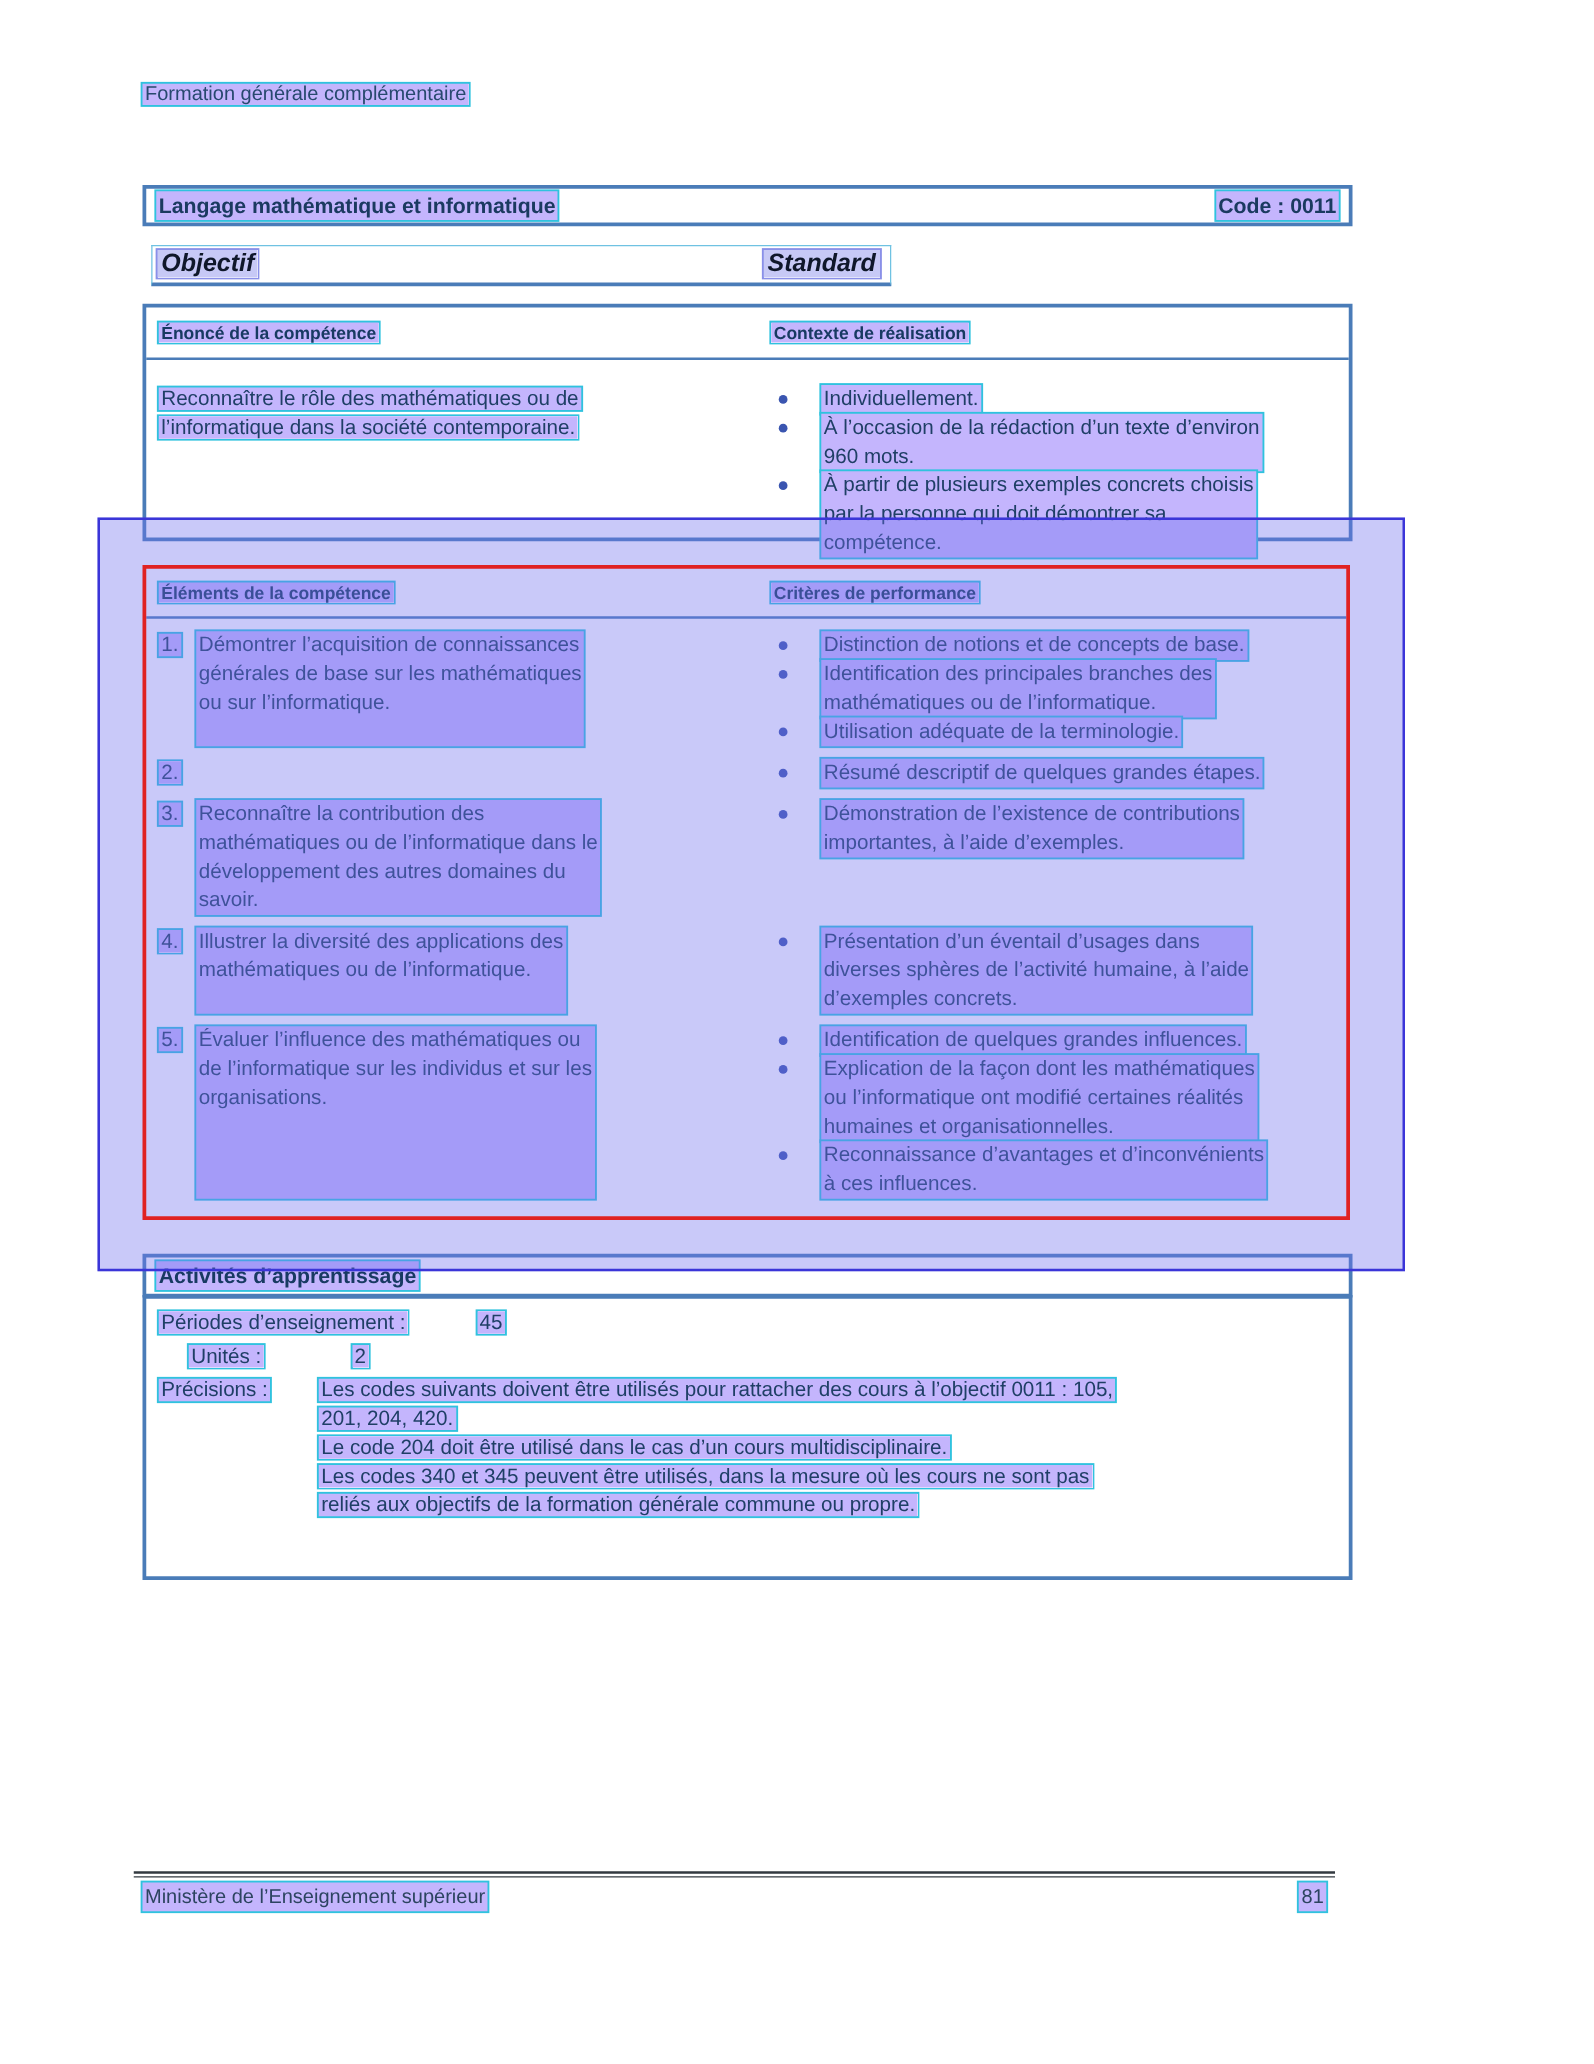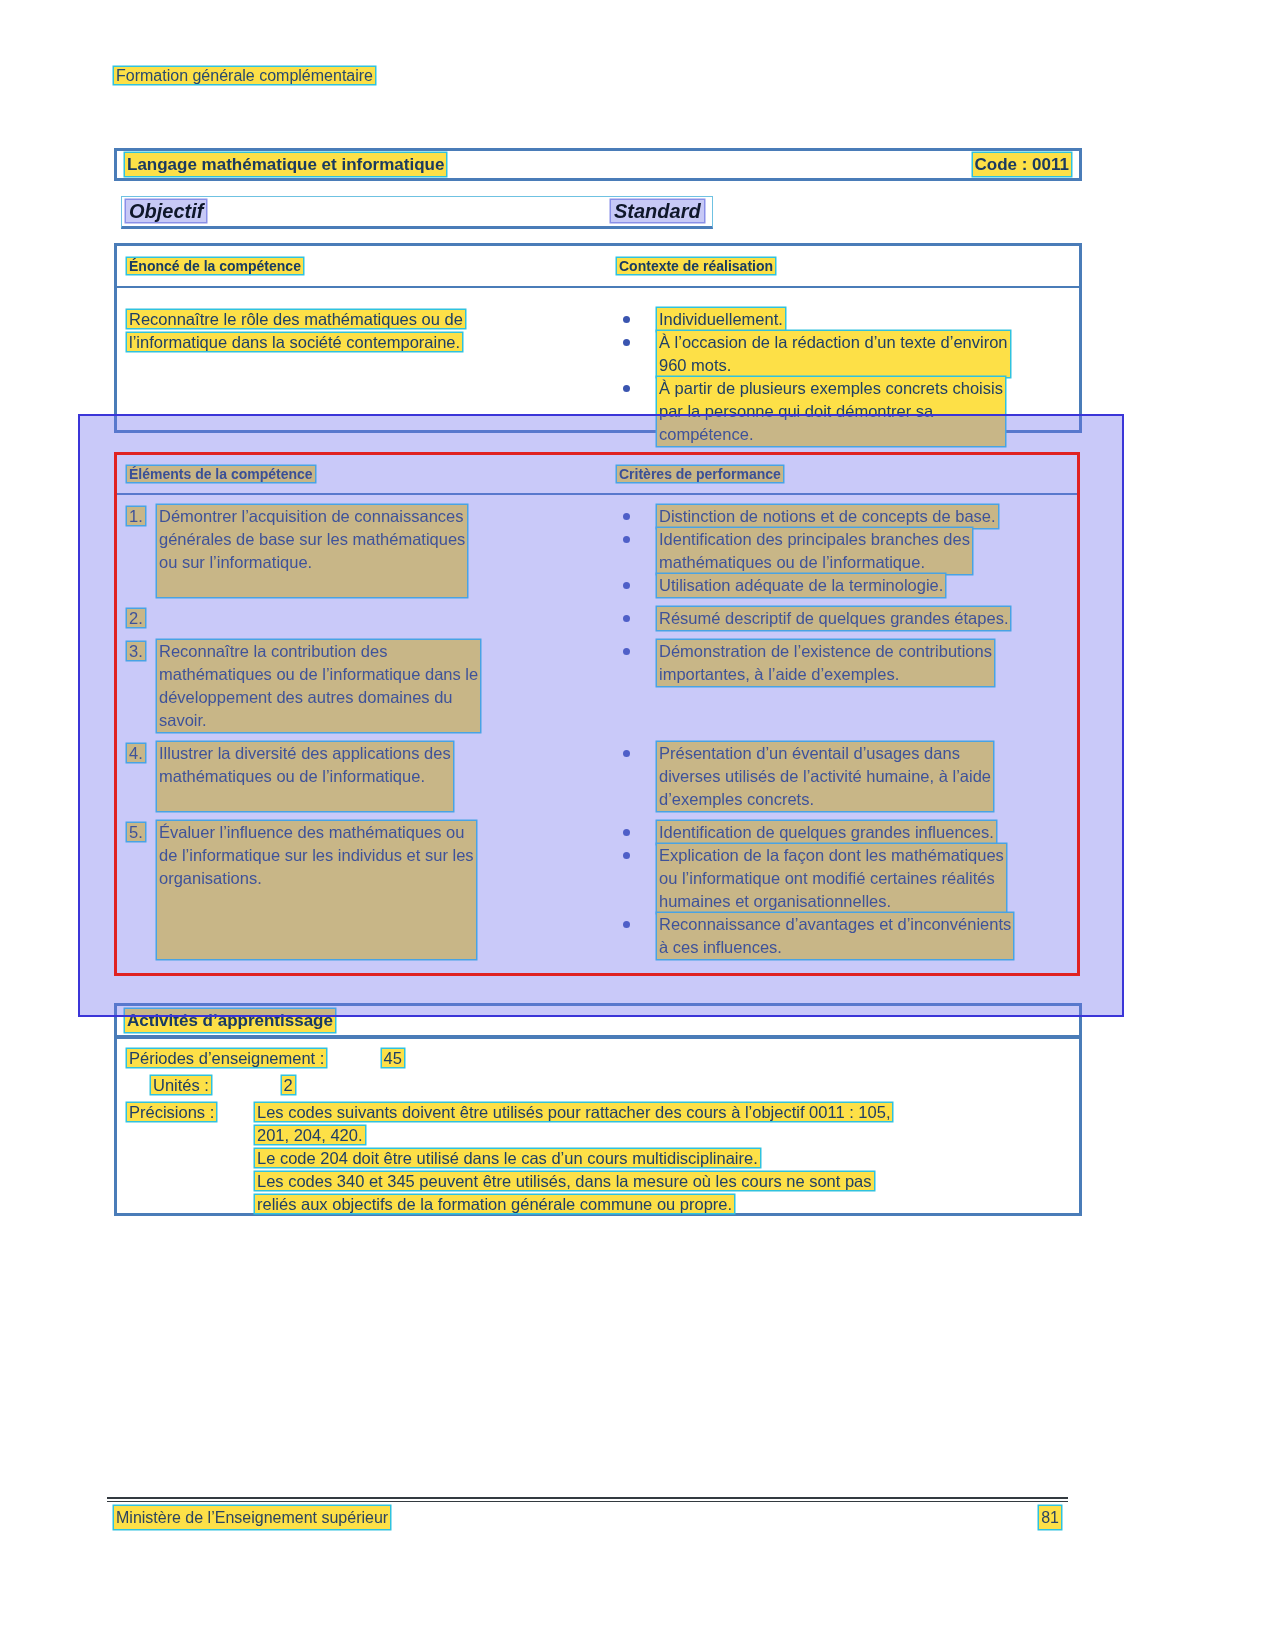--- a/index.html
+++ b/index.html
@@ -7,21 +7,21 @@
   body {
     position: relative;
     background: #ffffff;
     font-family: "Liberation Sans", "DejaVu Sans", sans-serif;
     font-size: 16.5px;
     line-height: 23px;
     color: #1f3f66;
     overflow: hidden;
   }
   .hl {
-    background: #fde047;
+    background: #c4b5fd;
     box-shadow: 0 0 0 1.5px #30c2de;
     padding: 0 2px;
     white-space: pre-line;
     -webkit-box-decoration-break: clone;
     box-decoration-break: clone;
   }
   .hl-purple {
     background: #c7c9f6;
     box-shadow: 0 0 0 1.5px #8a90e8;
     padding: 0 3px;
@@ -75,21 +75,21 @@
     z-index: 6; pointer-events: none;
   }
 
   .act-head {
     position: absolute; left: 114px; top: 1003px; width: 968px; height: 35px;
     border: 3px solid #4a7cb8;
     display: flex; align-items: center; padding: 0 8px;
     font-weight: 700; font-size: 17px; color: #183a62;
   }
   .act-body {
-    position: absolute; left: 114px; top: 1036px; width: 968px; height: 180px;
+    position: absolute; left: 114px; top: 1036px; width: 968px; height: 228px;
     border: 3px solid #4a7cb8; padding: 8px 10px;
   }
   .kv { margin-bottom: 4px; }
   .kv-label { display: inline-block; }
   .w1 { width: 250px; }
   .w2 { width: 126px; margin-left: 24px; }
   .prec { display: flex; margin-top: 3px; }
   .prec-label { flex: none; width: 128px; }
   .prec-text { width: 785px; }
   .prec-text > div { margin-bottom: 0; }
@@ -213,21 +213,21 @@
   <div class="trow">
     <div class="cl numrow">
       <span class="num"><span class="hl">4.</span></span>
       <span class="hl">Illustrer la diversité des applications des
 mathématiques ou de l’informatique.</span>
     </div>
     <div class="cr">
       <div class="bl">
         <span class="dot"></span>
         <span class="hl">Présentation d’un éventail d’usages dans
-diverses utilisés de l’activité humaine, à l’aide
+diverses sphères de l’activité humaine, à l’aide
 d’exemples concrets.</span>
       </div>
     </div>
   </div>
 
   <div class="trow">
     <div class="cl numrow">
       <span class="num"><span class="hl">5.</span></span>
       <span class="hl">Évaluer l’influence des mathématiques ou
 de l’informatique sur les individus et sur les

